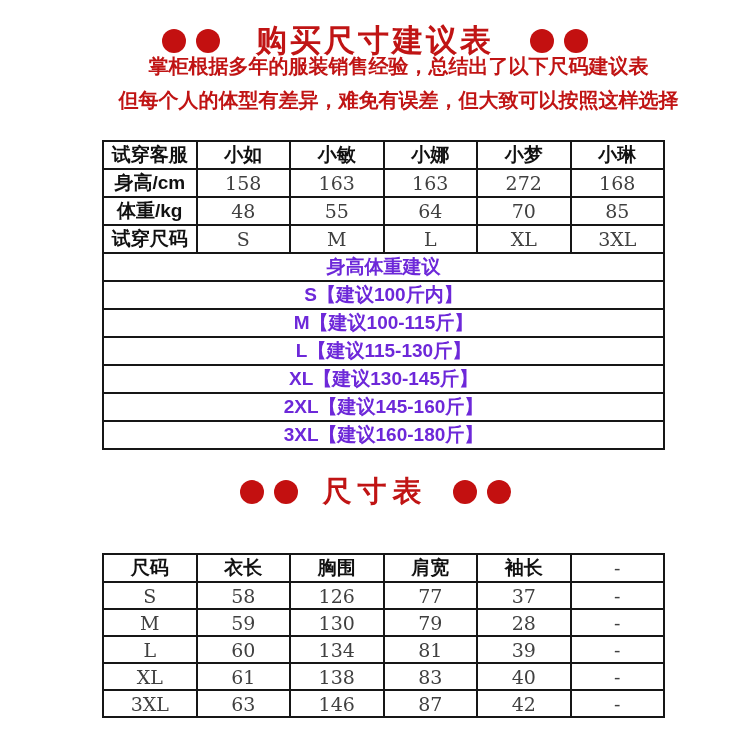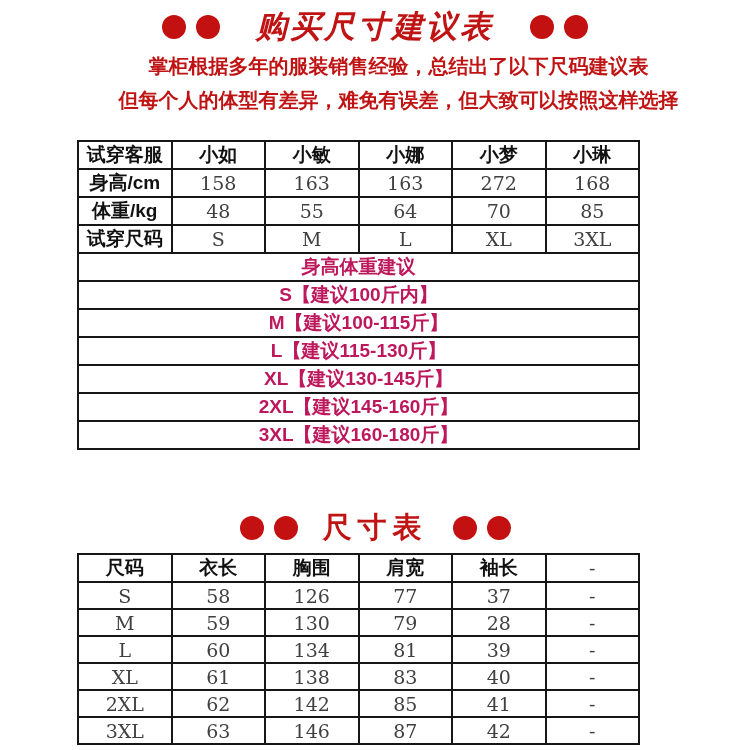--- a/index.html
+++ b/index.html
@@ -20,22 +20,22 @@
 
   
   .title-row {
     position: absolute;
     left: 0;
     width: 100%;
     display: flex;
     align-items: center;
     justify-content: center;
   }
-  #title1-row { top: 6px; gap: 36px; font-style: italic; }
-  #title2-row { top: 508px; gap: 25px; }
+  #title1-row { top: 20px; gap: 36px; }
+  #title2-row { top: 472px; gap: 25px; }
   .dot-pair { display: flex; gap: 10px; align-items: center; }
   .dot {
     width: 24px; height: 24px;
     border-radius: 50%;
     background: var(--dot);
   }
   .main-title {
     font-size: 31px;
     font-weight: bold;
     color: var(--red);
@@ -62,21 +62,21 @@
     font-size: 20px;
     white-space: nowrap;
     padding-left: 47px;
   }
   #sub1 { top: 53px; }
   #sub2 { top: 87px; }
 
   
   table {
     position: absolute;
-    left: 77px;
+    left: 102px;
     width: 563px;
     border-collapse: collapse;
     table-layout: fixed;
   }
   #fit-table { top: 140px; }
   #size-table { top: 553px; }
   td {
     border: 2px solid var(--border);
     text-align: center;
     vertical-align: middle;
@@ -95,21 +95,21 @@
   .num {
     font-family: "DejaVu Serif", "Liberation Serif", serif;
     font-weight: normal;
     font-size: 19px;
     color: #404040;
   }
   .sugg {
     font-family: "Liberation Sans", sans-serif;
     font-weight: bold;
     font-size: 19px;
-    color: #be185d;
+    color: #6d28d9;
   }
 </style>
 </head>
 <body>
 
 <div class="page">
 
   <div class="title-row" id="title1-row">
     <span class="dot-pair">
       <span class="dot"></span>
@@ -231,28 +231,20 @@
     </tr>
     <tr>
       <td class="num">XL</td>
       <td class="num">61</td>
       <td class="num">138</td>
       <td class="num">83</td>
       <td class="num">40</td>
       <td class="num">-</td>
     </tr>
     <tr>
-      <td class="num">2XL</td>
-      <td class="num">62</td>
-      <td class="num">142</td>
-      <td class="num">85</td>
-      <td class="num">41</td>
-      <td class="num">-</td>
-    </tr>
-    <tr>
       <td class="num">3XL</td>
       <td class="num">63</td>
       <td class="num">146</td>
       <td class="num">87</td>
       <td class="num">42</td>
       <td class="num">-</td>
     </tr>
   </tbody>
     </table>
 

